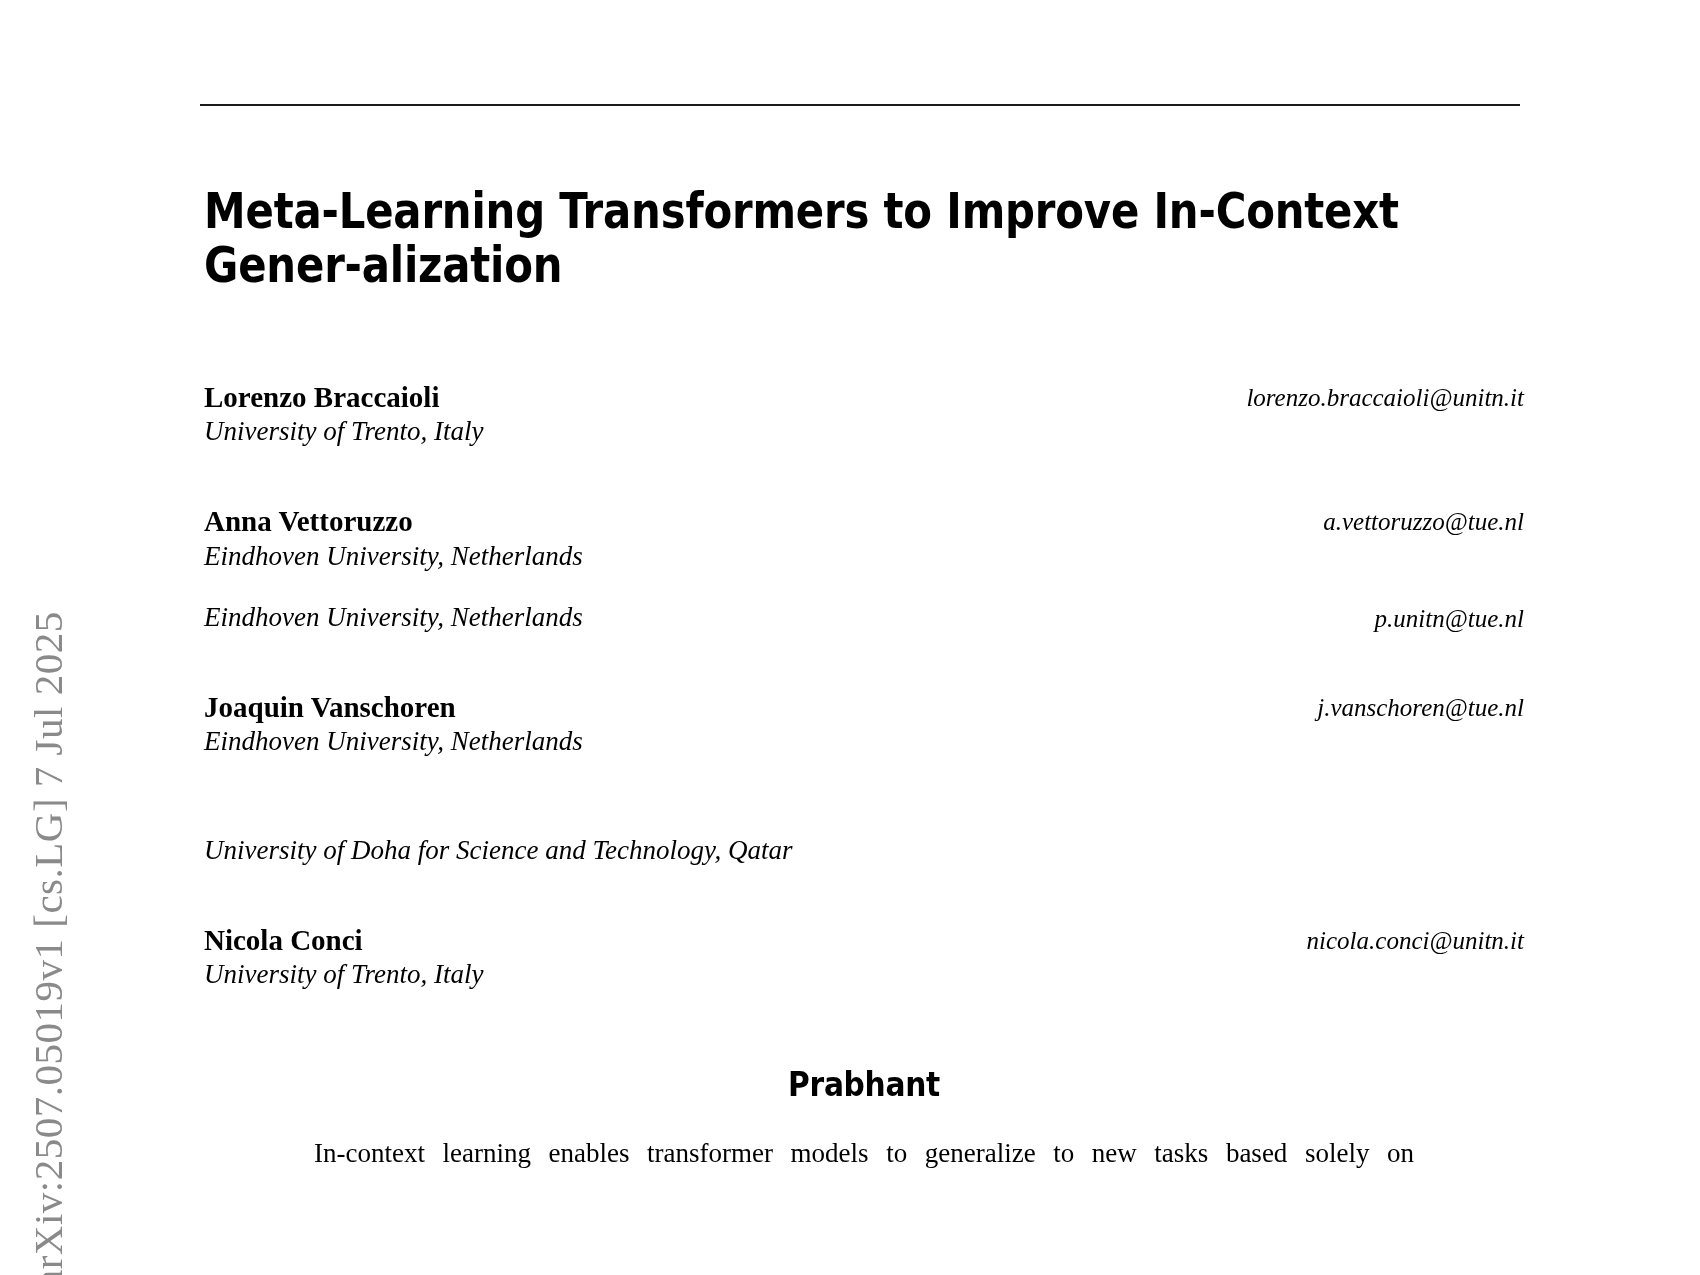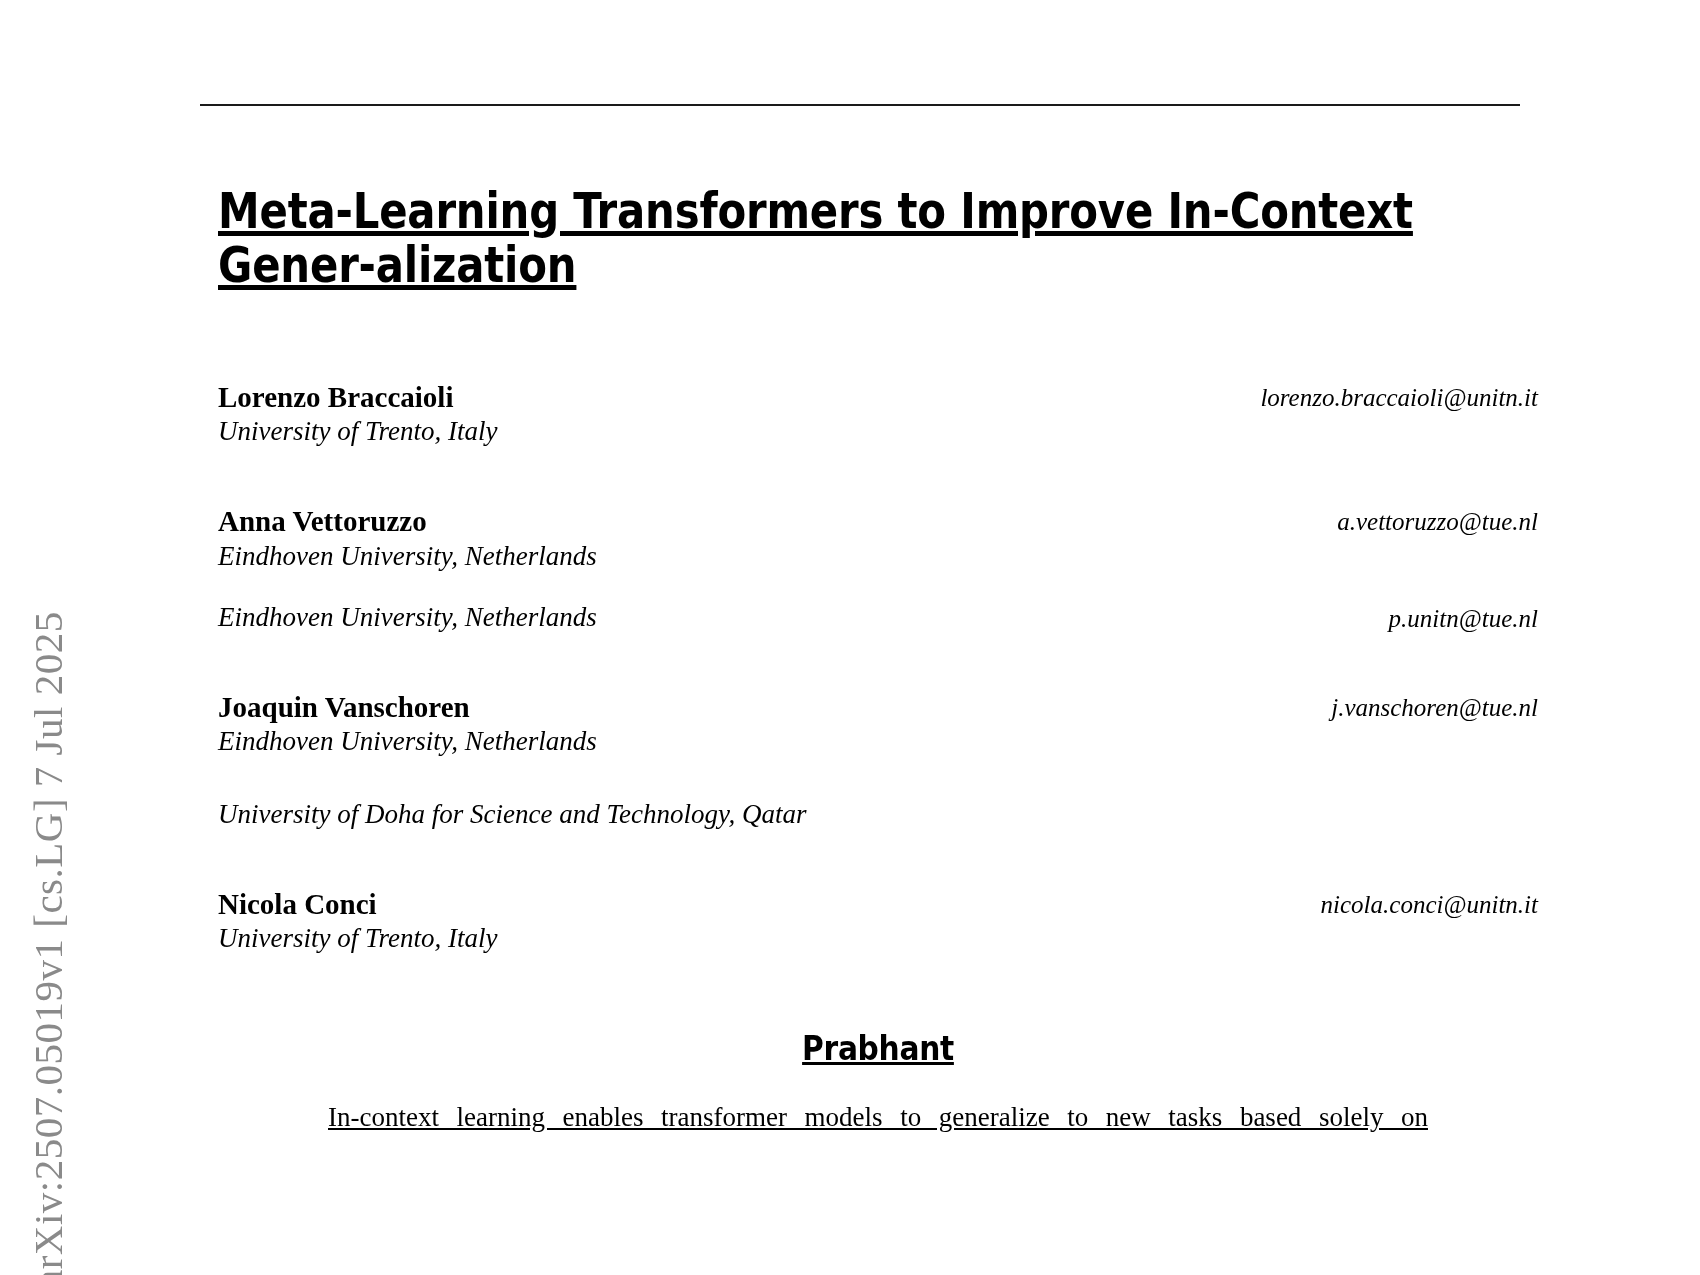--- a/index.html
+++ b/index.html
@@ -39,24 +39,23 @@
     left: 200px;
     top: 104px;
     width: 1320px;
     height: 2px;
     background: #1a1a1a;
   }
 
   
   .content {
     position: absolute;
-    left: 218px;
+    left: 204px;
     top: 185px;
     width: 1320px;
-    text-decoration: underline;
   }
 
   .paper-title {
     font-family: "DejaVu Sans Condensed", "Liberation Sans Narrow", "Liberation Sans", sans-serif;
     font-weight: bold;
     font-size: 50px;
     line-height: 1.07;
     letter-spacing: -0.2px;
     margin: 0;
     color: #000000;
@@ -151,21 +150,21 @@
         <div class="author-email">a.vettoruzzo@tue.nl</div>
       </div>
 
       <div class="author-block" style="margin-bottom:56px;">
         <div class="author-left">
           <div class="author-affil">Eindhoven University, Netherlands</div>
         </div>
         <div class="author-email">p.unitn@tue.nl</div>
       </div>
 
-      <div class="author-block" style="margin-bottom:40px;">
+      <div class="author-block" style="margin-bottom:76px;">
         <div class="author-left">
           <div class="author-name">Joaquin Vanschoren</div>
           <div class="author-affil">Eindhoven University, Netherlands</div>
         </div>
         <div class="author-email">j.vanschoren@tue.nl</div>
       </div>
 
       <div class="author-block" style="margin-bottom:56px;">
         <div class="author-left">
           <div class="author-affil">University of Doha for Science and Technology, Qatar</div>

